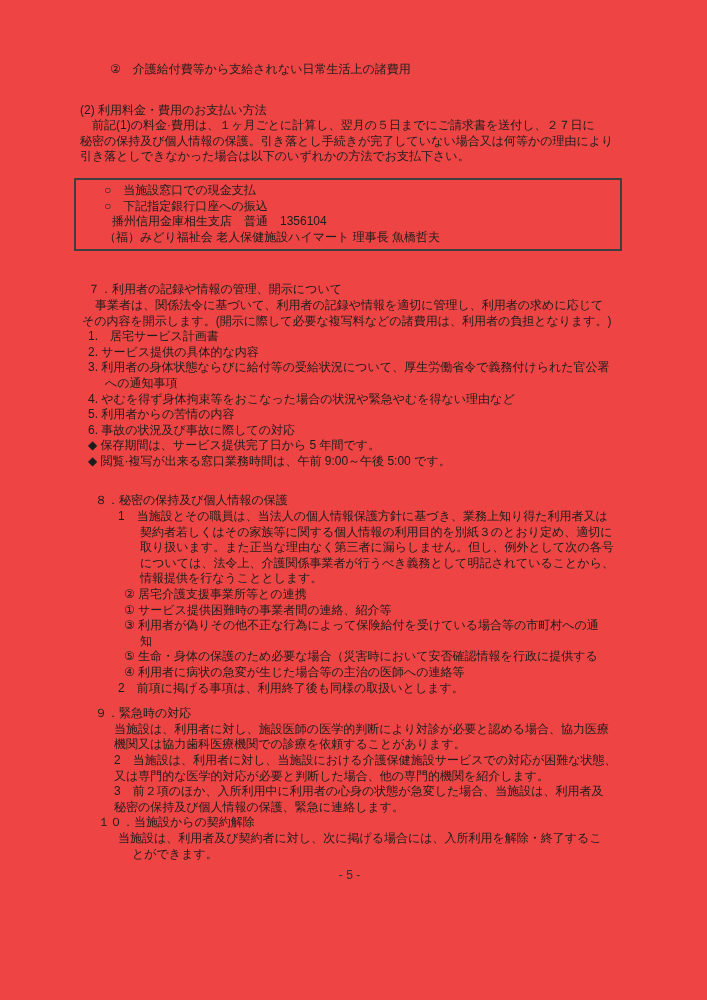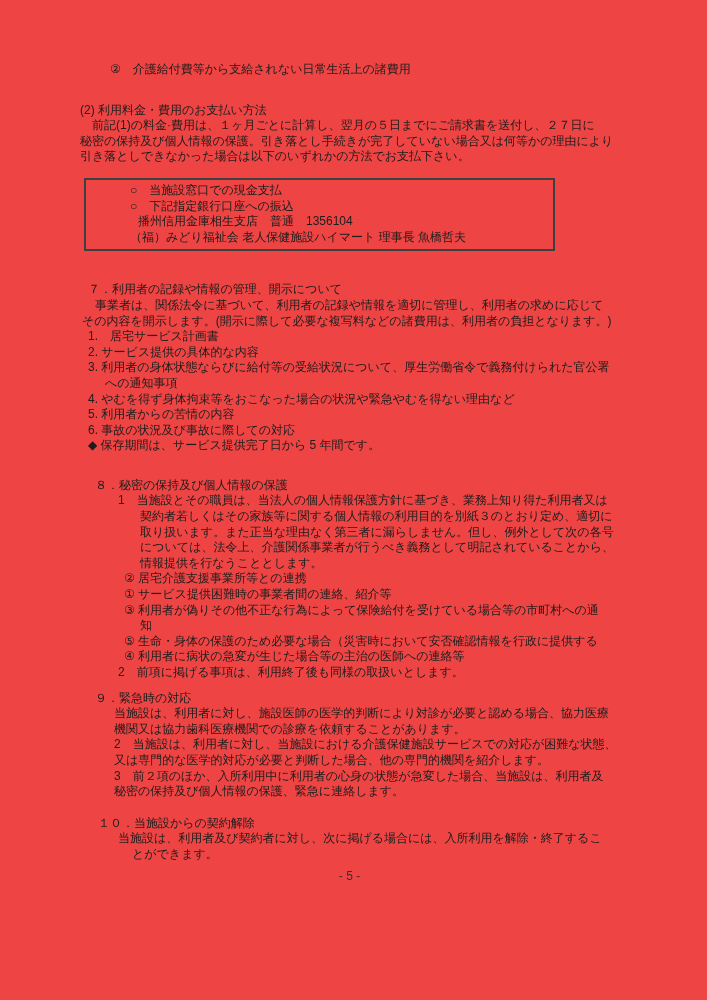--- a/index.html
+++ b/index.html
@@ -16,29 +16,29 @@
   }
   .ln{line-height:15.6px;white-space:nowrap;}
   
   .x8{padding-left:8px}.x10{padding-left:10px}.x16{padding-left:16px}
   .x20{padding-left:20px}.x23{padding-left:23px}.x26{padding-left:26px}
   .x33{padding-left:33px}.x38{padding-left:38px}.x42{padding-left:42px}
   .x46{padding-left:46px}.x52{padding-left:52px}.x60{padding-left:60px}
   .x68{padding-left:68px}
   
   .g6{margin-top:6px}.g10{margin-top:10px}.g13{margin-top:13px}
-  .g16{margin-top:16px}.g24{margin-top:24px}.g25{margin-top:25px}
+  .g16{}.g24{margin-top:24px}.g25{margin-top:25px}
   .g31{margin-top:31px}
   .center{text-align:center;padding-left:0;transform:translateX(-4px);color:#333;}
   .pay-box{
     border:2px solid #3f3f3f;
-    margin-left:12px;
-    width:471px;
+    margin-left:2px;
+    width:548px;
     box-sizing:border-box;
-    padding:3px 0 4px 16px;
+    padding:3px 0 4px 0;
   }
   .bx28{padding-left:28px}.bx36{padding-left:36px}
 </style>
 </head>
 <body>
 
 <div class="page">
   <div id="doc">
       <div class="ln x38">②　介護給付費等から支給されない日常生活上の諸費用</div>
       <div class="ln x8 g25">(2) 利用料金・費用のお支払い方法</div>
@@ -55,20 +55,21 @@
       <div class="ln x23">事業者は、関係法令に基づいて、利用者の記録や情報を適切に管理し、利用者の求めに応じて</div>
       <div class="ln x10">その内容を開示します。(開示に際して必要な複写料などの諸費用は、利用者の負担となります。)</div>
       <div class="ln x16">1.　居宅サービス計画書</div>
       <div class="ln x16">2. サービス提供の具体的な内容</div>
       <div class="ln x16">3. 利用者の身体状態ならびに給付等の受給状況について、厚生労働省令で義務付けられた官公署</div>
       <div class="ln x33">への通知事項</div>
       <div class="ln x16">4. やむを得ず身体拘束等をおこなった場合の状況や緊急やむを得ない理由など</div>
       <div class="ln x16">5. 利用者からの苦情の内容</div>
       <div class="ln x16">6. 事故の状況及び事故に際しての対応</div>
       <div class="ln x16">◆ 保存期間は、サービス提供完了日から 5 年間です。</div>
+      <div class="ln x16">◆ 閲覧·複写が出来る窓口業務時間は、午前 9:00～午後 5:00 です。</div>
       <div class="ln x23 g24">８．秘密の保持及び個人情報の保護</div>
       <div class="ln x46">1　当施設とその職員は、当法人の個人情報保護方針に基づき、業務上知り得た利用者又は</div>
       <div class="ln x68">契約者若しくはその家族等に関する個人情報の利用目的を別紙３のとおり定め、適切に</div>
       <div class="ln x68">取り扱います。また正当な理由なく第三者に漏らしません。但し、例外として次の各号</div>
       <div class="ln x68">については、法令上、介護関係事業者が行うべき義務として明記されていることから、</div>
       <div class="ln x68">情報提供を行なうこととします。</div>
       <div class="ln x52">② 居宅介護支援事業所等との連携</div>
       <div class="ln x52">① サービス提供困難時の事業者間の連絡、紹介等</div>
       <div class="ln x52">③ 利用者が偽りその他不正な行為によって保険給付を受けている場合等の市町村への通</div>
       <div class="ln x68">知</div>

